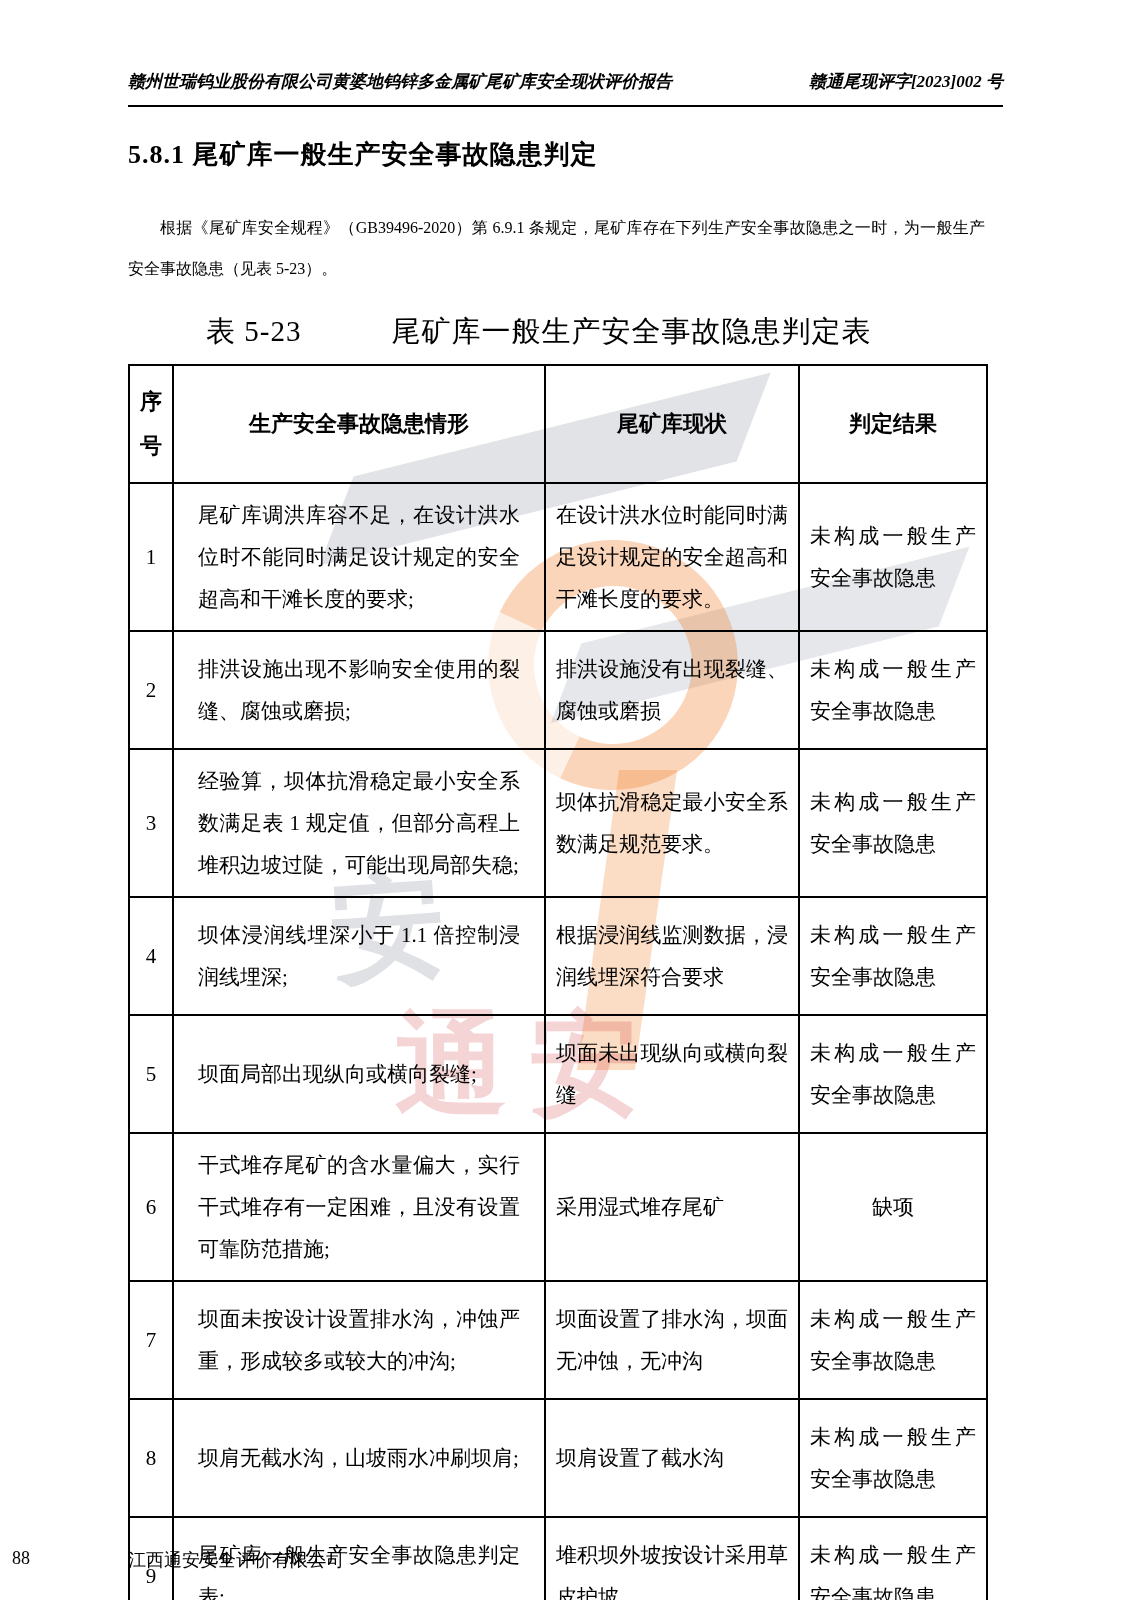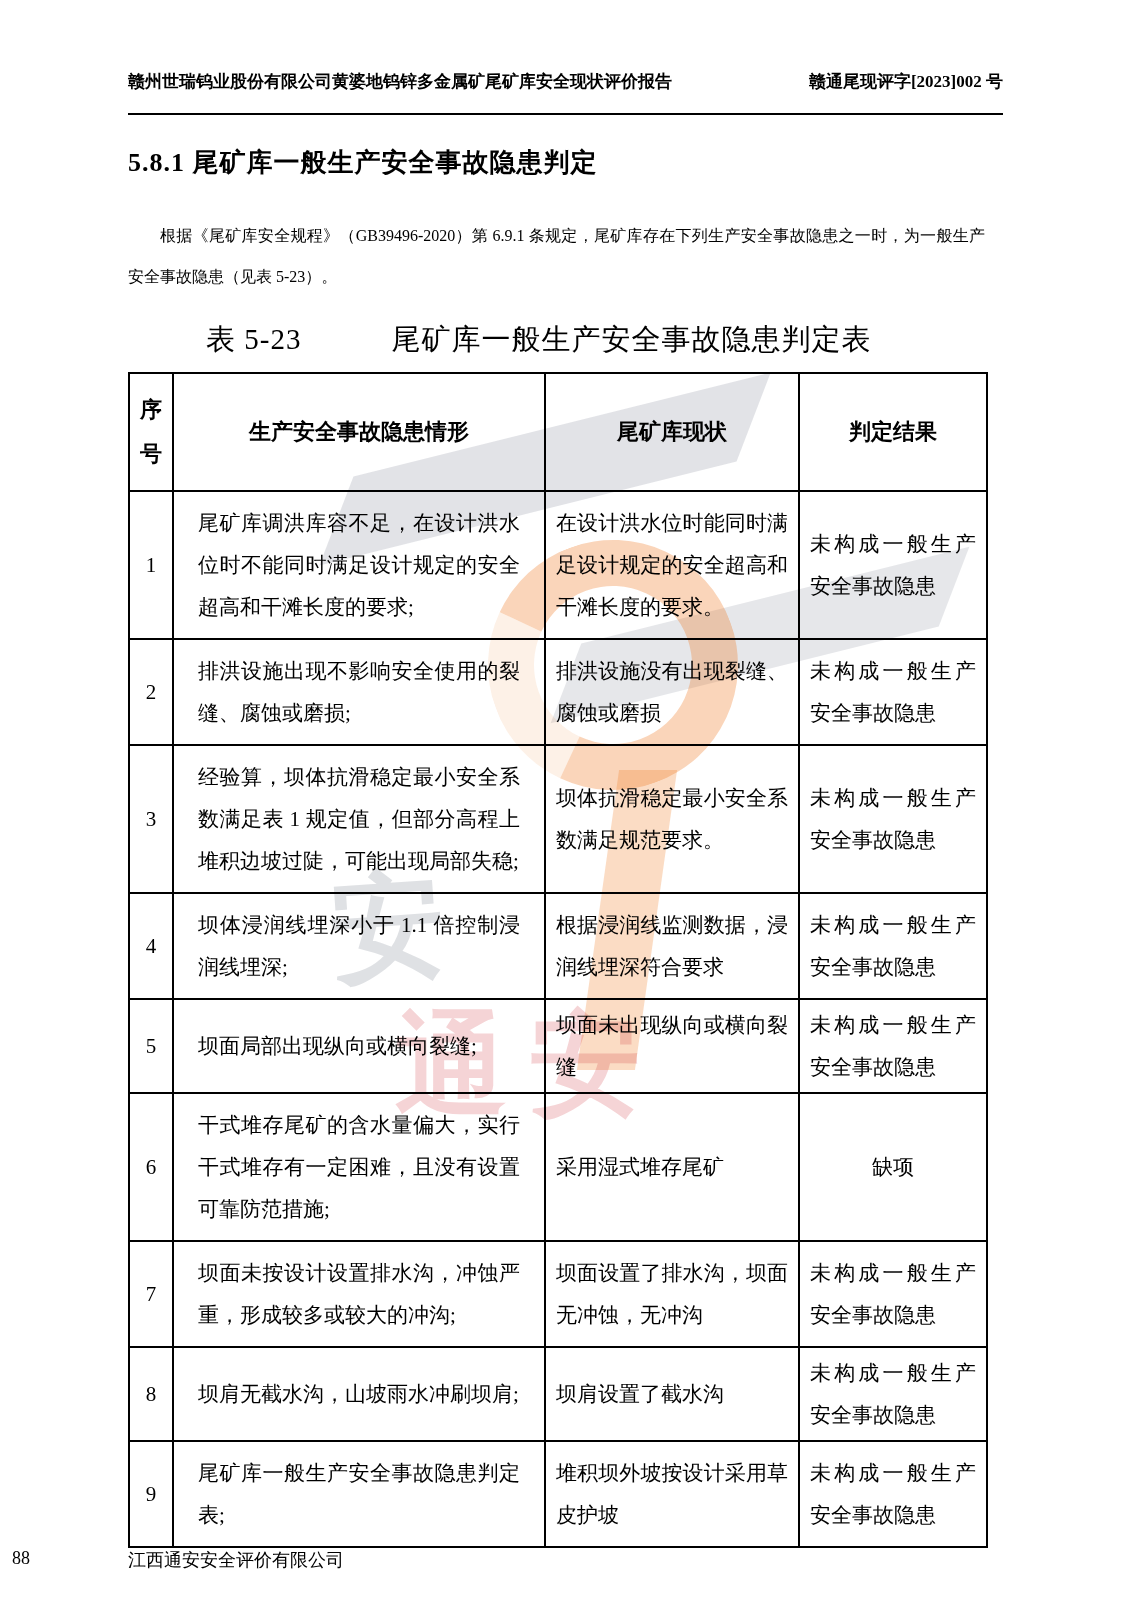--- a/index.html
+++ b/index.html
@@ -55,23 +55,23 @@
     font-size: 112px; font-weight: bold; letter-spacing: 22px;
     color: rgba(205, 40, 50, 0.20);
     font-family: "Liberation Serif", serif;
     white-space: nowrap;
   }
 
   
   .doc-header {
     display: flex; justify-content: space-between; align-items: flex-end;
     margin: 70px 128px 0 128px;
-    padding-bottom: 20px;
+    padding-bottom: 12px;
     border-bottom: 2px solid #000;
-    font-size: 17px; font-weight: bold;
+    font-size: 17px; font-weight: bold; font-style: italic;
   }
   .doc-header .hdr-right { white-space: nowrap; padding-left: 20px; }
 
   
   .section-title {
     margin: 30px 128px 0 128px;
     font-size: 26px; font-weight: bold;
     letter-spacing: 1px;
   }
   .body-paragraph {
@@ -107,21 +107,21 @@
     text-align: center;
     padding: 14px 4px;
     font-size: 22px;
   }
   .col-no      { width: 44px;  text-align: center; }
   .col-sit     { width: 372px; }
   .col-status  { width: 254px; }
   .col-result  { width: 188px; }
   .judge-table td.cell-sit    { padding: 10px 24px; text-align: justify; text-align-last: left; }
   .judge-table td.cell-status { padding: 0 10px; text-align: justify; text-align-last: left; }
-  .judge-table td.cell-result { padding: 4px 10px; text-align: justify; text-align-last: left; margin-top: 40px; }
+  .judge-table td.cell-result { padding: 16px 10px; text-align: justify; text-align-last: left; margin-top: 40px; }
   .judge-table td.cell-result.center { text-align: center; text-align-last: center; }
   .judge-table td.cell-no { text-align: center; }
 
   
   .doc-footer {
     position: absolute;
     left: 0; right: 0;
     top: 1478px;
     font-size: 18px;
   }

